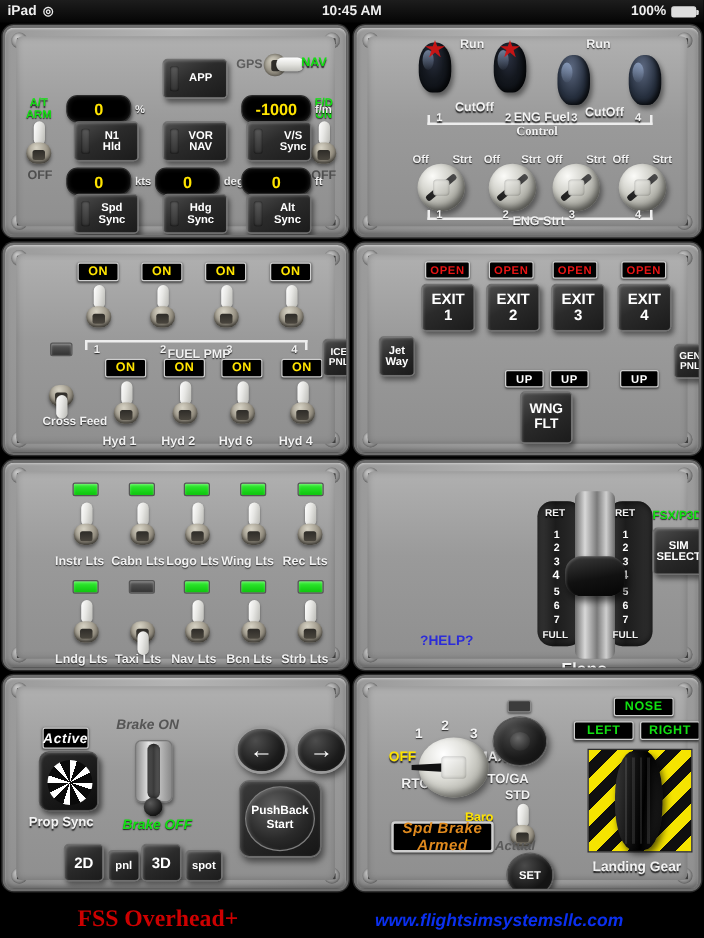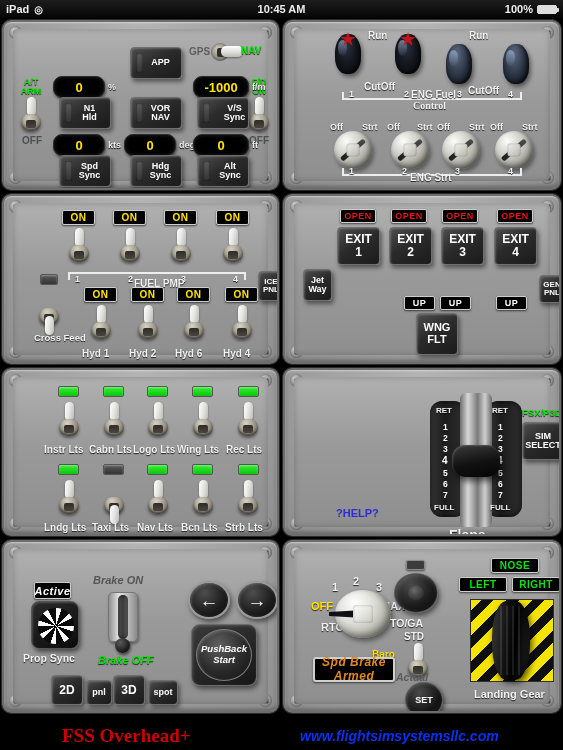--- a/index.html
+++ b/index.html
@@ -691,21 +691,21 @@
       <div class="lbl grn abs" style="left:85px;top:105px;font-size:11px;font-style:italic;">Brake OFF</div>
 
       <div class="arrowbtn" style="left:175px;top:32px;">
         <span>←</span>
       </div>
       <div class="arrowbtn" style="left:223px;top:32px;">
         <span>→</span>
       </div>
 
       <div class="pushback-plate" style="left:178px;top:75px;width:66px;height:62px;"></div>
-      <div class="pushback-btn" style="left:183px;top:80px;width:56px;height:52px;flex-direction:column;font-style:italic;">
+      <div class="pushback-btn" style="left:183px;top:80px;width:56px;height:52px;flex-direction:column;">
         <span>PushBack</span>
         <span>Start</span>
       </div>
 
       <div class="btn abs" style="left:38px;top:126px;width:32px;height:30px;font-size:12px;">
         <span>2D</span>
       </div>
       <div class="btn abs" style="left:73px;top:131px;width:26px;height:25px;font-size:9px;">
         <span>pnl</span>
       </div>

